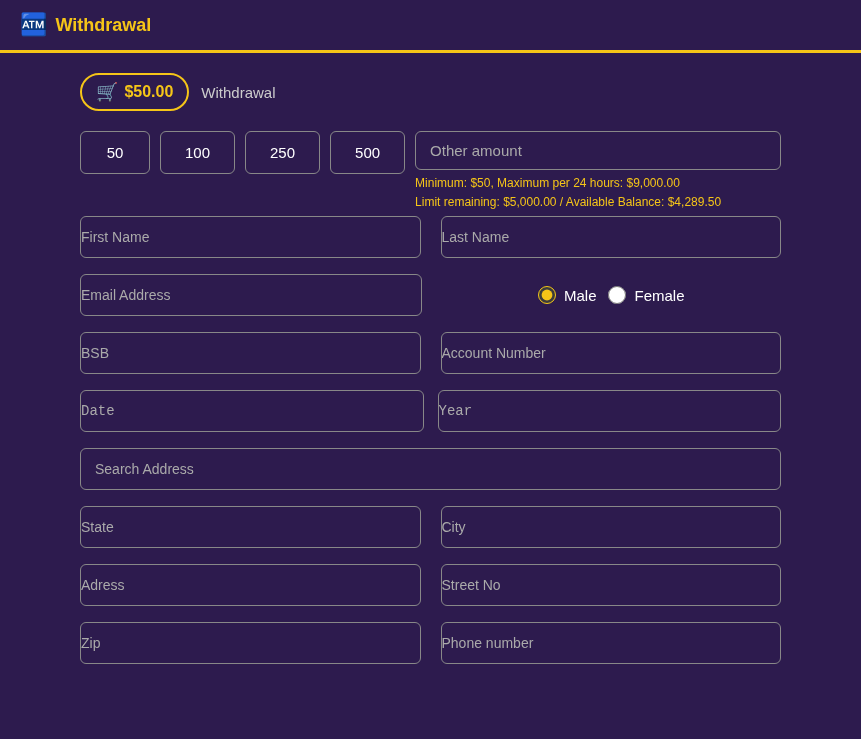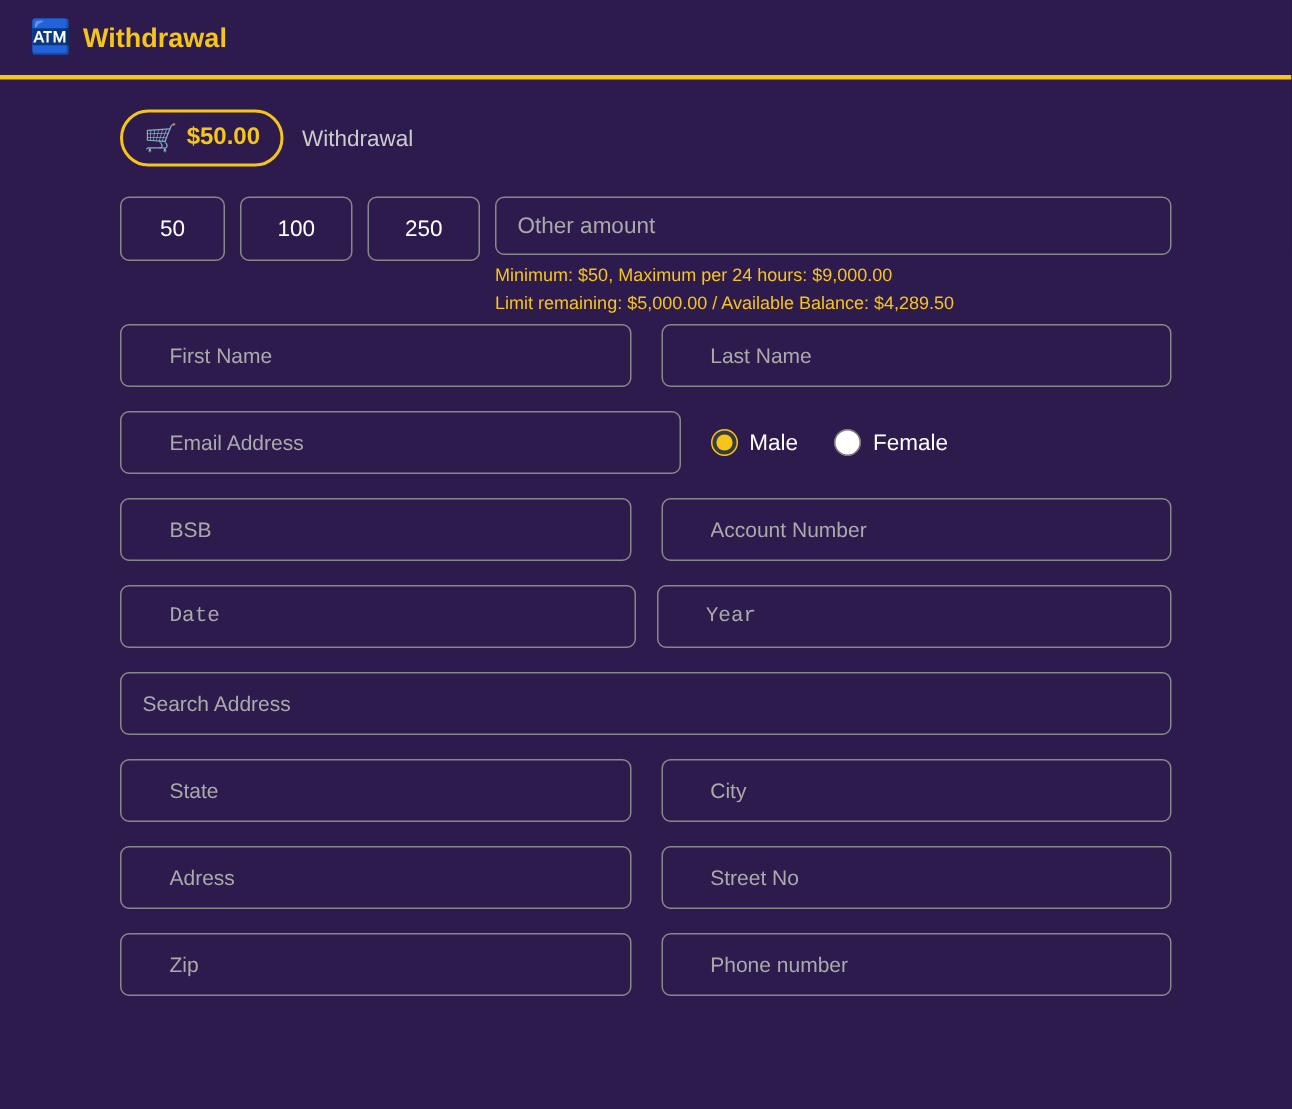--- a/index.html
+++ b/index.html
@@ -127,35 +127,36 @@
       display: flex;
       gap: 20px;
       margin-bottom: 16px;
     }
 
     .form-input {
       flex: 1;
       background-color: transparent;
       border: 1.5px solid #888;
       border-radius: 6px;
-      padding: 12px 32px;
+      padding: 12px 0;
       color: #ffffff;
       font-size: 14px;
     }
 
     .form-input::placeholder {
       color: #aaaaaa;
     }
 
     
     .radio-group {
       flex: 1;
       display: flex;
       align-items: center;
-      gap: 24px;
+      gap: 12px;
+      justify-content: center;
     }
 
     .radio-label {
       display: flex;
       align-items: center;
       gap: 8px;
       cursor: pointer;
       font-size: 15px;
       color: #ffffff;
     }
@@ -217,20 +218,21 @@
     </div>
     <span class="withdrawal-label">Withdrawal</span>
   </div>
 
   
   <div class="amount-section">
     <div class="amount-left">
       <button class="amount-btn">50</button>
       <button class="amount-btn">100</button>
       <button class="amount-btn">250</button>
+      <button class="amount-btn">500</button>
     </div>
     <div class="amount-right">
       <input class="other-amount-input" type="text" placeholder="Other amount" style="">
       <div class="limit-info">
         <div>Minimum: $50, Maximum per 24 hours: $9,000.00</div>
         <div>Limit remaining: $5,000.00 / Available Balance: $4,289.50</div>
       </div>
     </div>
   </div>
 

